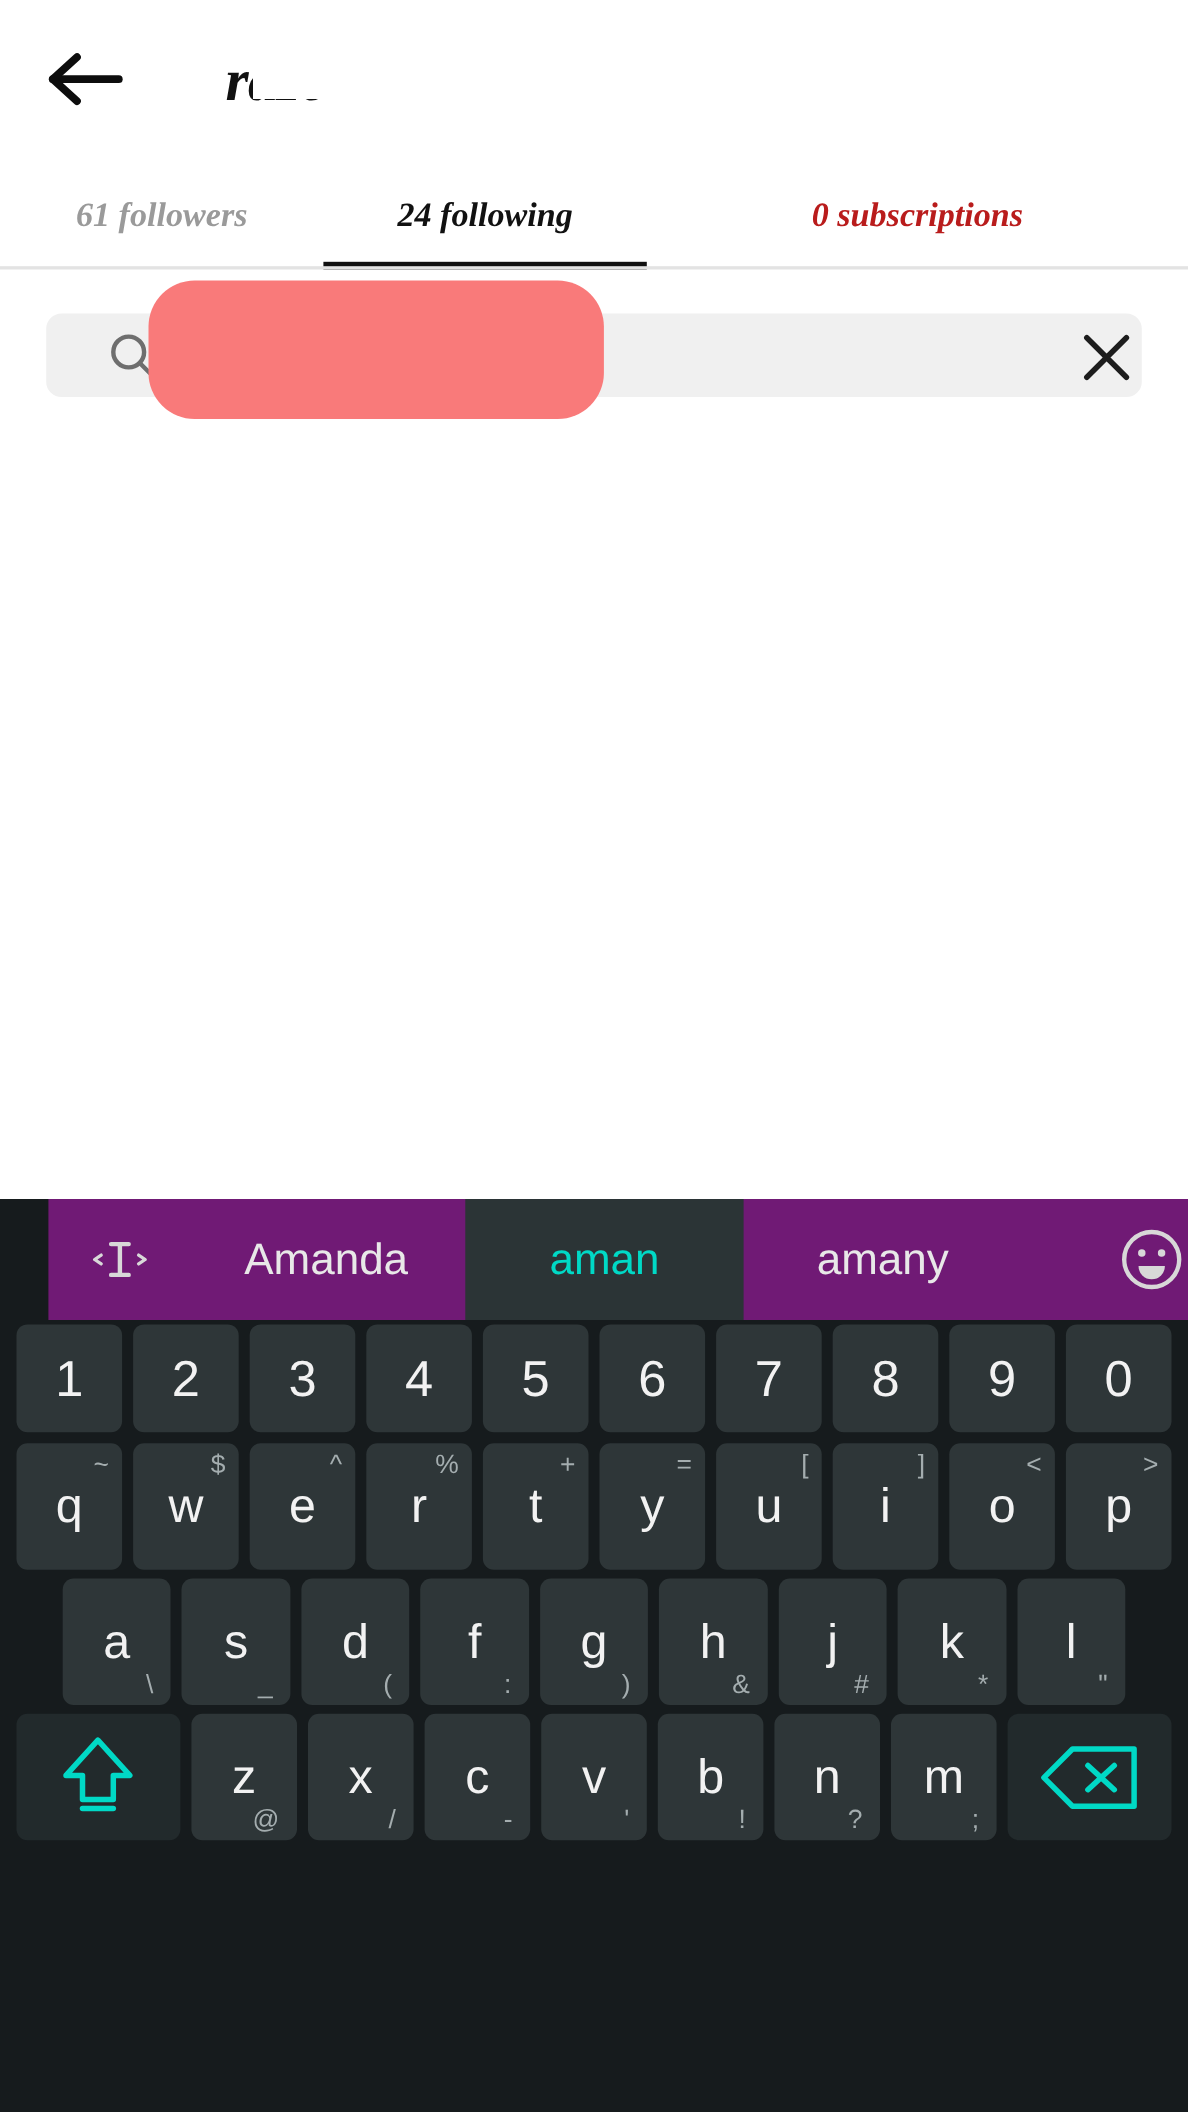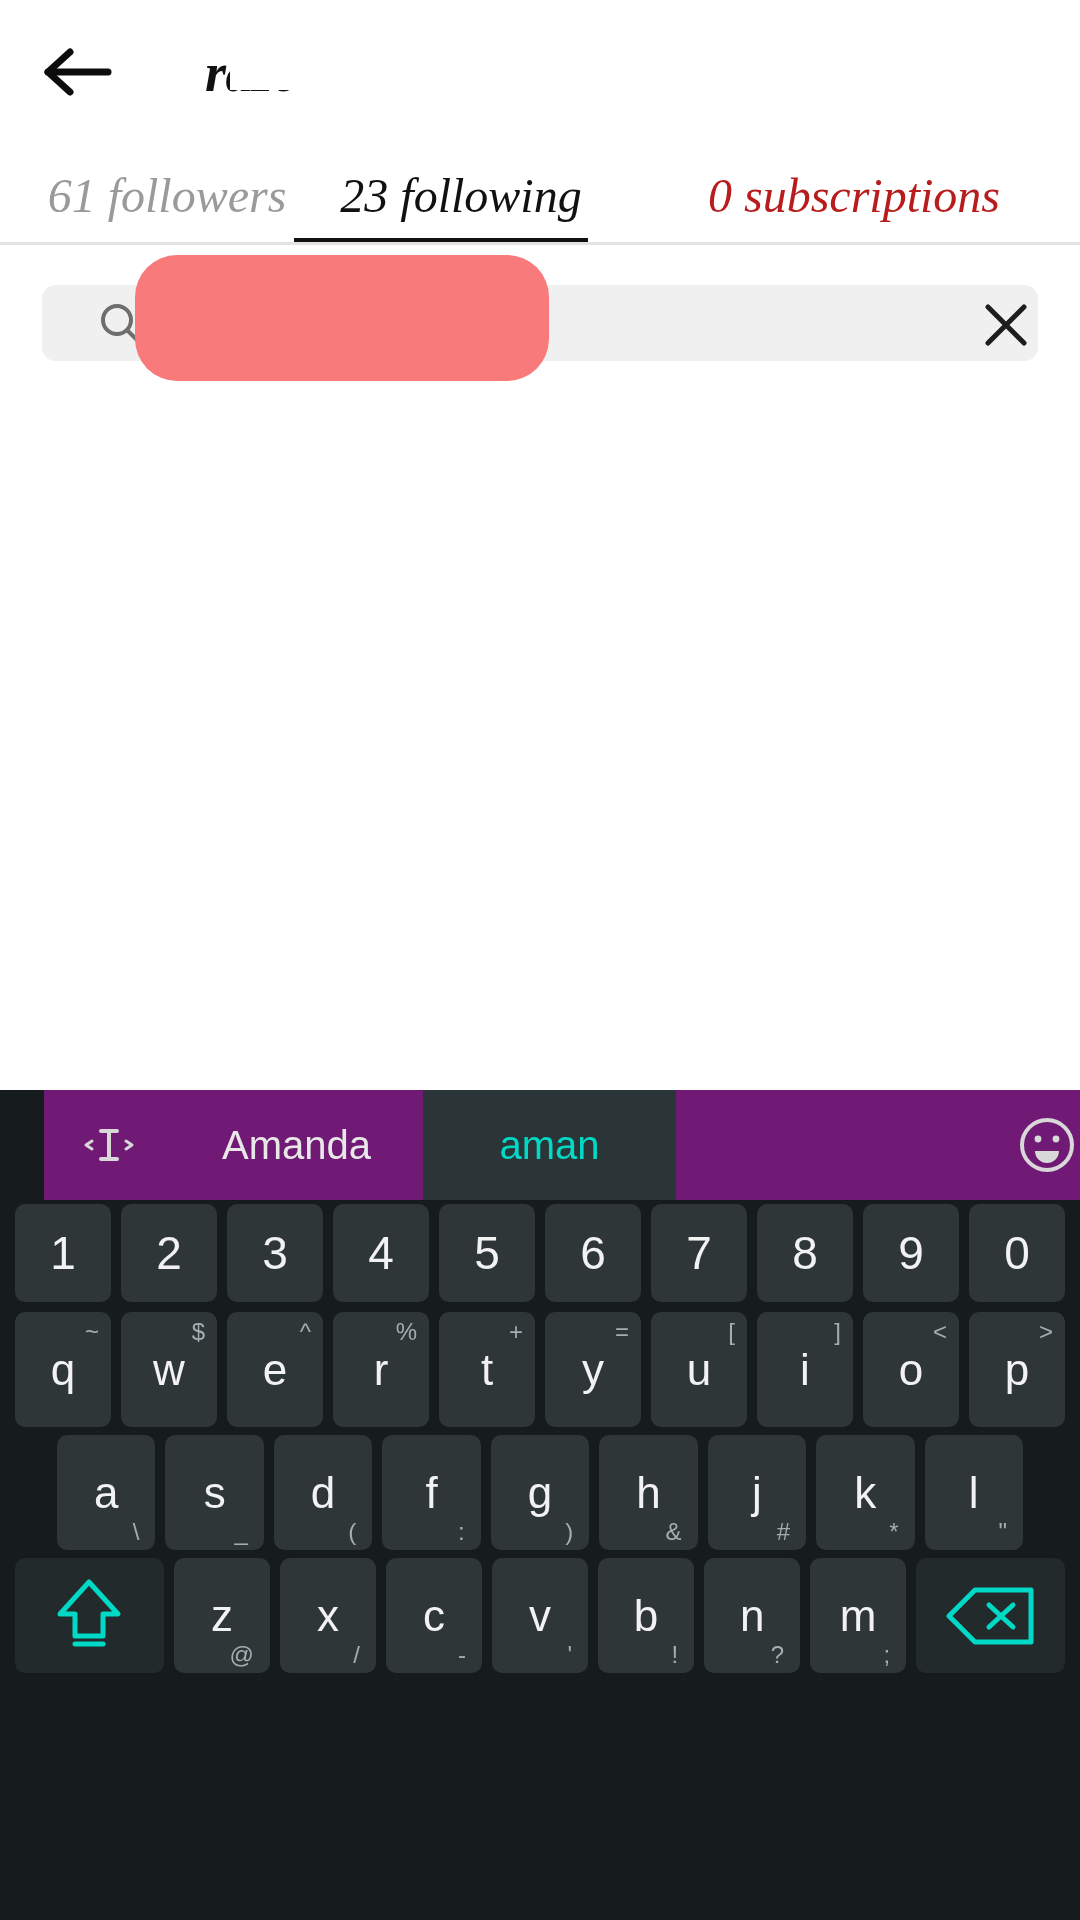--- a/index.html
+++ b/index.html
@@ -22,22 +22,22 @@
     font-family:"Liberation Serif",serif;font-style:italic;font-weight:bold;
     font-size:54px;color:#111;white-space:nowrap;letter-spacing:-0.5px;
   }
   
   .title-occluder{position:absolute;left:230px;top:28px;width:114px;height:62px;background:#fff;}
 
   
   .tabs{position:absolute;left:0;top:145px;width:1080px;height:100px;background:#fff;}
   .tab{
     position:absolute;top:0;height:100px;display:flex;align-items:center;justify-content:center;
-    font-family:"Liberation Serif",serif;font-style:italic;font-weight:normal;font-size:48px;
-    white-space:nowrap;cursor:pointer;padding-left:20px;
+    font-family:"Liberation Serif",serif;font-style:italic;font-weight:bold;font-size:31px;
+    white-space:nowrap;cursor:pointer;
   }
   .tab.t0{left:0;width:294px;color:#9a9a9a;}
   .tab.t1{left:294px;width:294px;color:#111;}
   .tab.t2{left:588px;width:492px;color:#b91c1c;}
   .tab-underline{position:absolute;left:294px;top:238px;width:294px;height:7px;background:#111;}
   .tabs-divider{position:absolute;left:0;top:242px;width:1080px;height:3px;background:#e3e3e3;}
 
   
   .search-wrap{position:absolute;left:42px;top:285px;width:996px;height:76px;
                background:#f0f0f0;border-radius:14px;}
@@ -108,21 +108,21 @@
           <path d="M28 8 L6 28 L28 48" stroke="#0d0d0d" stroke-width="7" stroke-linecap="round" stroke-linejoin="round" fill="none"></path>
         </svg>
       </span>
     </div>
     <div class="app-title">razo</div>
     <div class="title-occluder"></div>
   </div>
 
   <div class="tabs">
     <div class="tab t0">61 followers</div>
-    <div class="tab t1">23 following</div>
+    <div class="tab t1">24 following</div>
     <div class="tab t2">0 subscriptions</div>
   </div>
   <div class="tab-underline"></div>
   <div class="tabs-divider"></div>
 
   <div class="search-wrap">
     <span class="search-icon">
       <svg width="46" height="46" viewBox="0 0 46 46">
         <circle cx="19" cy="19" r="14" stroke="#6e6e6e" stroke-width="4" fill="none"></circle>
         <path d="M29.5 29.5 L42 42" stroke="#6e6e6e" stroke-width="4" stroke-linecap="round"></path>
@@ -147,20 +147,21 @@
   <div class="sugg-bar">
     <span class="sugg-left-icon">
       <svg width="60" height="60" viewBox="0 0 60 60">
         <path d="M22 16 H38 M22 44 H38 M30 16 V44" stroke="#d8d8d8" stroke-width="4" stroke-linecap="round" fill="none"></path>
         <path d="M13 26 L7 30 L13 34" stroke="#d8d8d8" stroke-width="3" stroke-linecap="round" stroke-linejoin="round" fill="none"></path>
         <path d="M47 26 L53 30 L47 34" stroke="#d8d8d8" stroke-width="3" stroke-linecap="round" stroke-linejoin="round" fill="none"></path>
       </svg>
     </span>
     <div class="sugg-item s0">Amanda</div>
     <div class="sugg-item s1">aman</div>
+    <div class="sugg-item s2">amany</div>
     <span class="sugg-right-icon">
       <svg width="62" height="62" viewBox="0 0 62 62">
         <circle cx="31" cy="31" r="25" stroke="#d8d8d8" stroke-width="4" fill="none"></circle>
         <circle cx="22" cy="25" r="3.4" fill="#d8d8d8"></circle>
         <circle cx="40" cy="25" r="3.4" fill="#d8d8d8"></circle>
         <path d="M19 37 H43 A12 12 0 0 1 19 37 Z" fill="#d8d8d8"></path>
       </svg>
     </span>
   </div>
 

